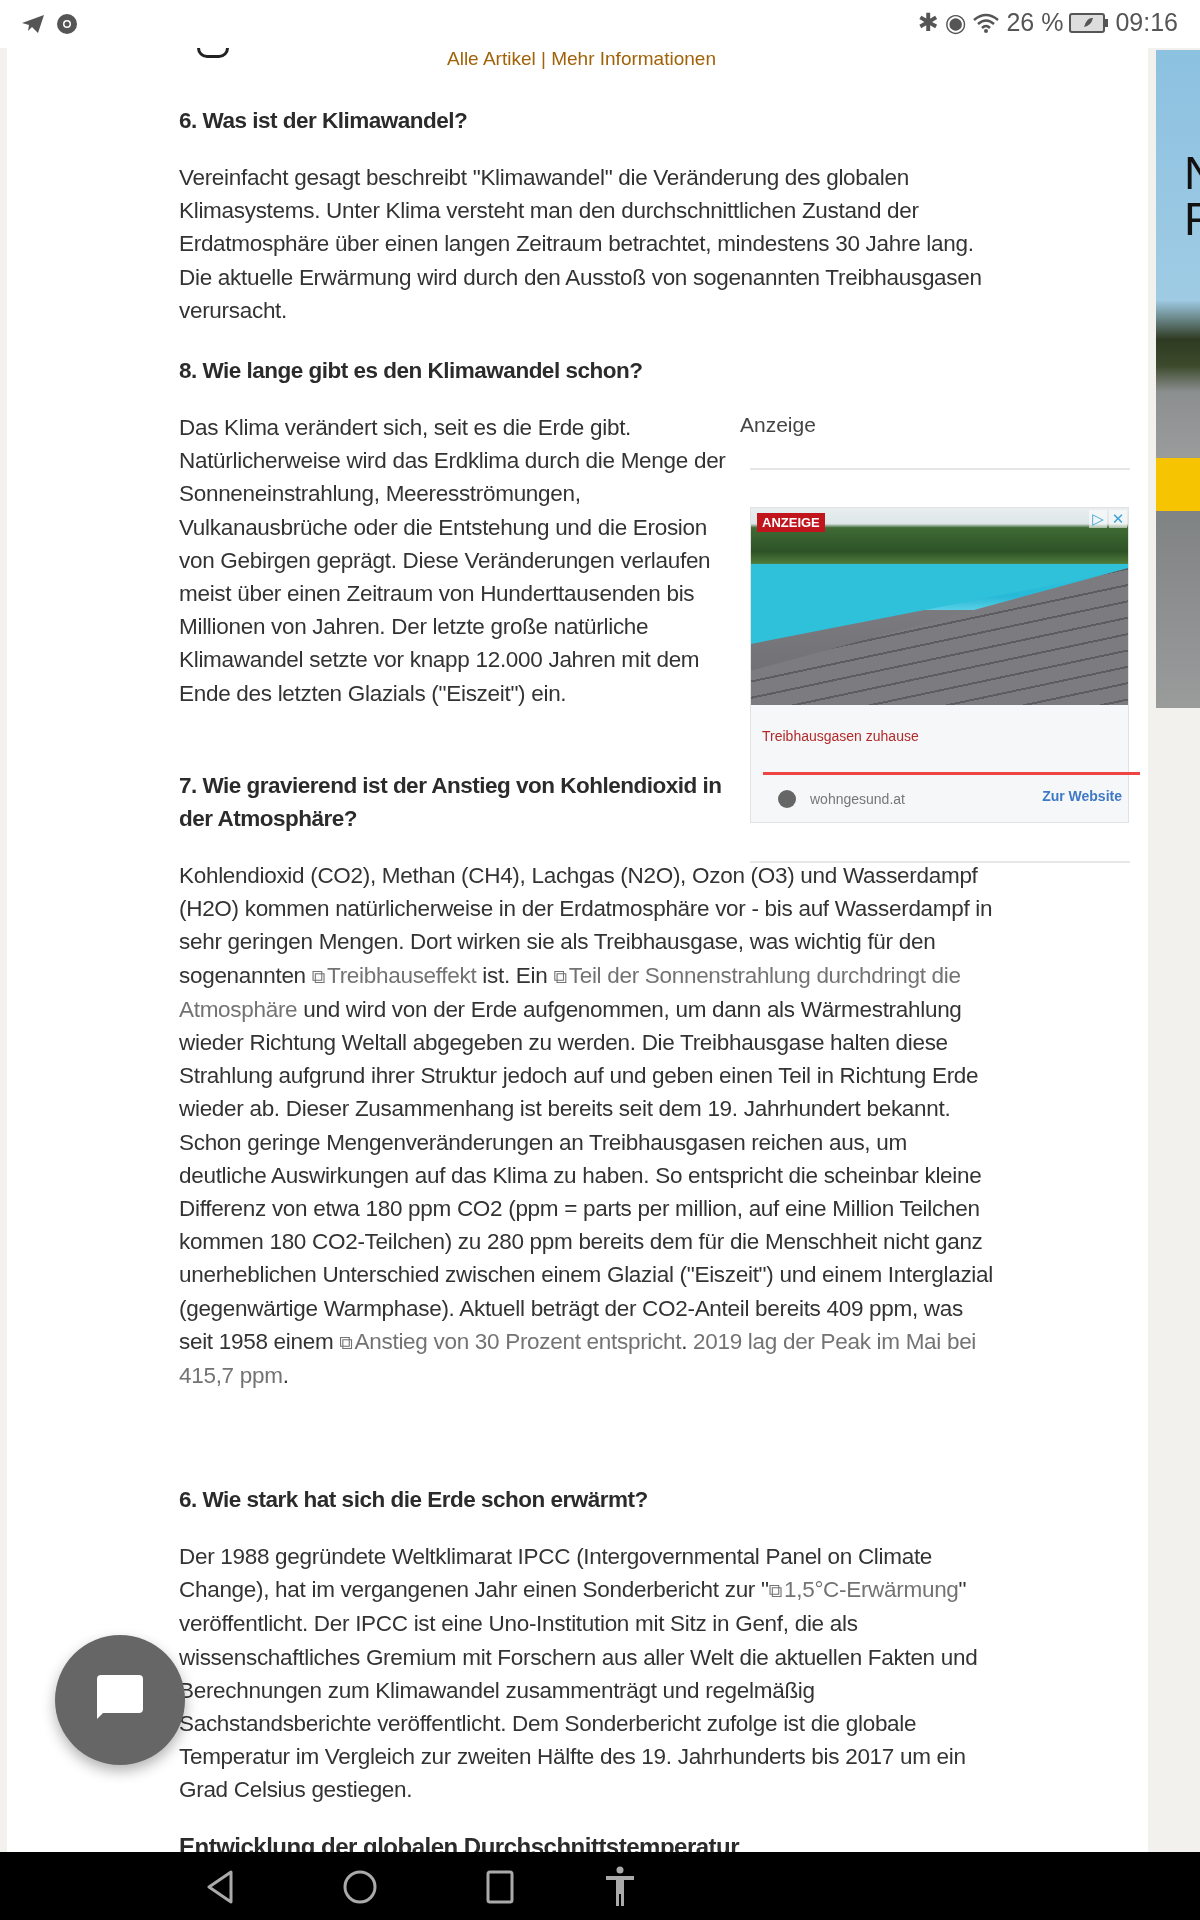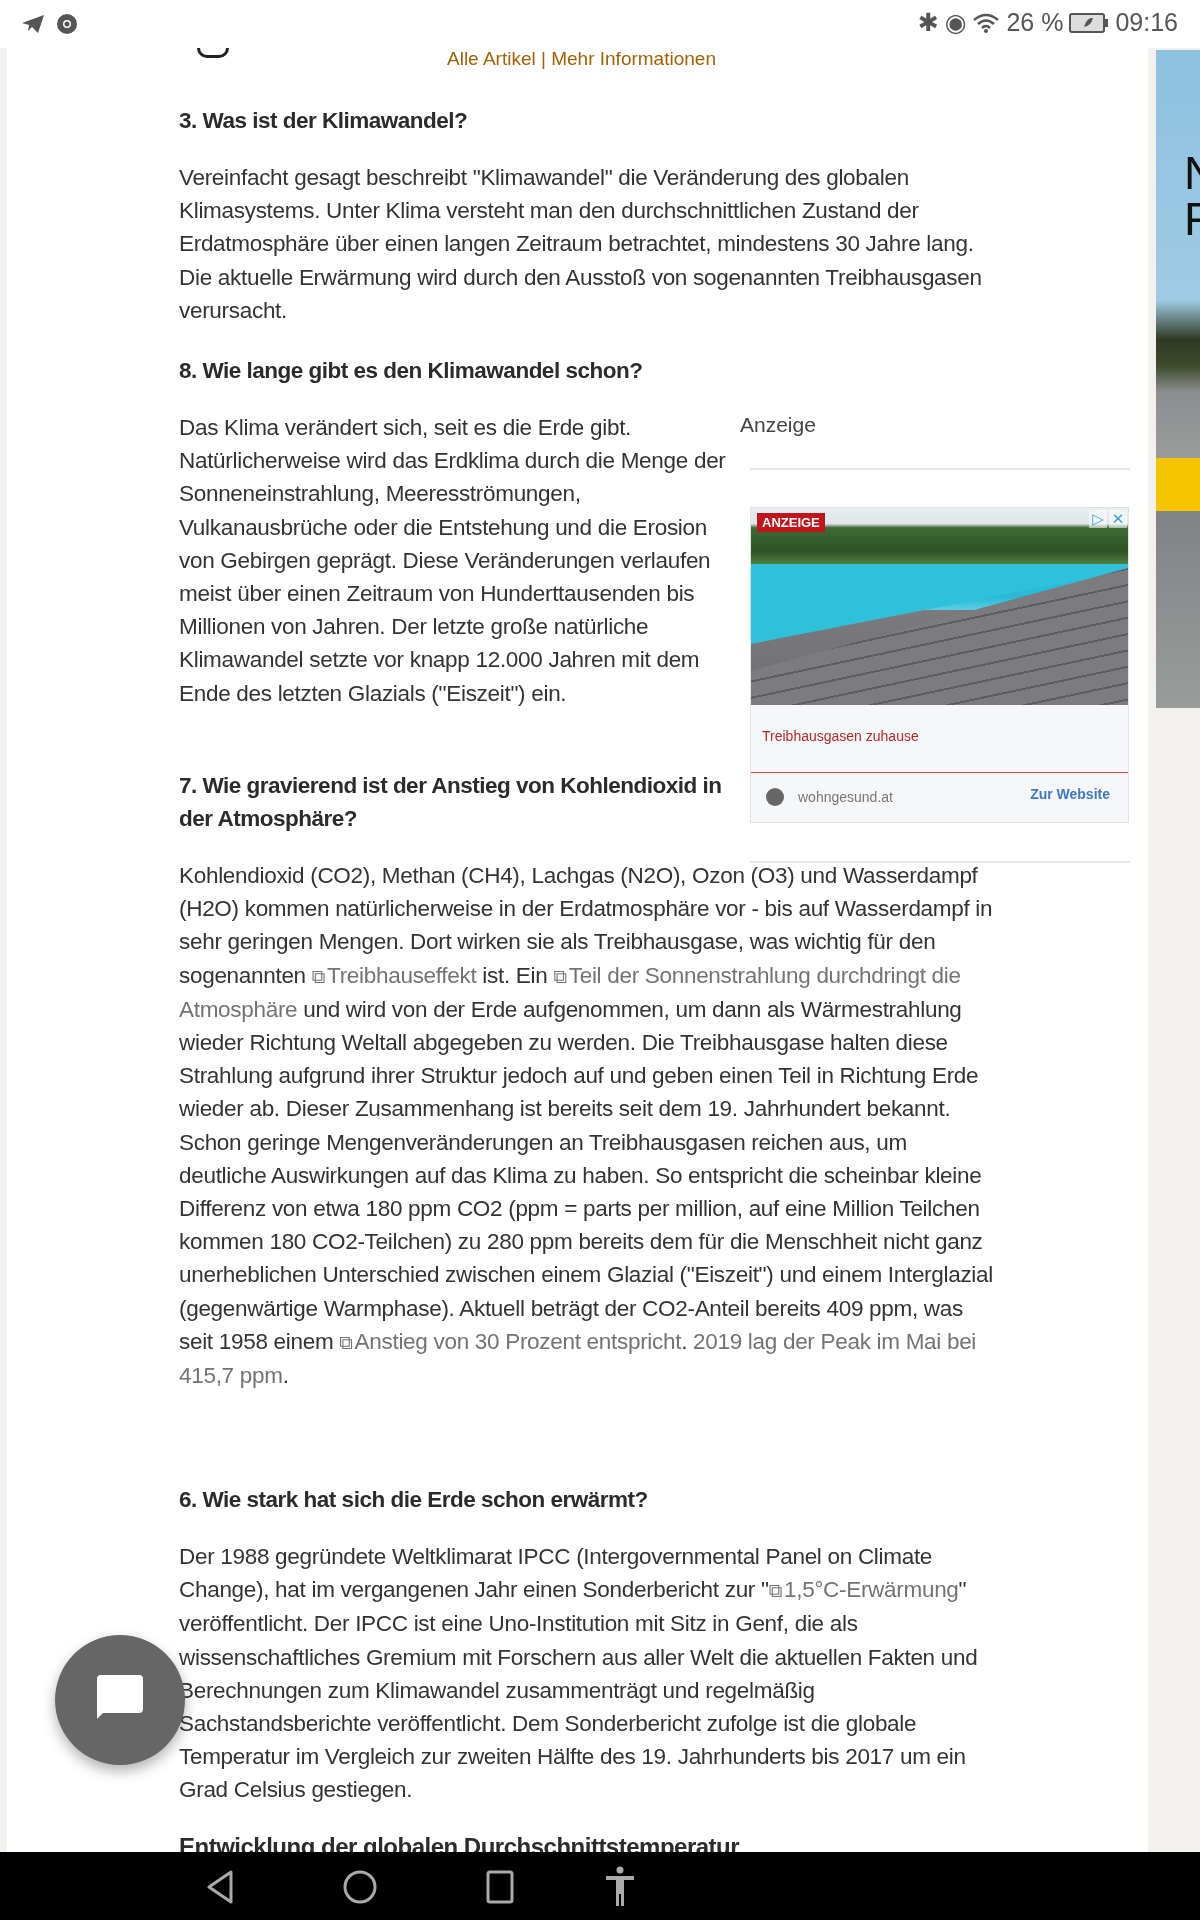--- a/index.html
+++ b/index.html
@@ -21,21 +21,21 @@
 .anz-label{position:absolute;left:733px;top:365px;font-size:21px;color:#444}
 .divider{position:absolute;left:743px;width:380px;height:2px;background:#e6e6e6}
 .adcard{position:absolute;left:743px;top:459px;width:379px;height:316px;background:#f6f7f8;border:1px solid #e2e2e2}
 .adimg{position:absolute;left:0;top:0;width:377px;height:197px;overflow:hidden;background:linear-gradient(#e9eef0 0%,#dde6e8 8%,#3f6b34 10%,#2d5227 22%,#4f7a3a 28%,#2fc4dd 30%,#27b9d7 45%,#5ad0e6 52%,#7b7a7e 52%,#6d6c70 100%)}
 .pool{position:absolute;left:0;top:56px;width:377px;height:80px;background:#2fc0da;clip-path:polygon(0 0,100% 0,100% 8%,0 100%)}
 .deck{position:absolute;left:0;top:60px;width:377px;height:137px;background:repeating-linear-gradient(168deg,#7c7b80 0 14px,#5d5c61 14px 16px);clip-path:polygon(100% 0,100% 100%,0 100%,0 75%)}
 .anz-badge{position:absolute;left:6px;top:5px;background:#c0151c;color:#fff;font-size:13px;font-weight:bold;padding:2px 5px}
 .adchoice{position:absolute;right:1px;top:2px;display:flex;gap:2px}
 .adchoice span{width:18px;height:18px;background:rgba(255,255,255,.55);color:#3ba2d6;font-size:15px;line-height:18px;text-align:center}
 .adtitle{position:absolute;left:11px;top:220px;font-size:14px;color:#b22a2a}
-.adfoot{position:absolute;left:0;top:264px;width:377px;height:36px;border-top:1px solid #ef4444}
+.adfoot{position:absolute;left:12px;top:264px;width:377px;height:36px;border-top:3px solid #ef4444}
 .globe{position:absolute;left:15px;top:15px;width:18px;height:18px;border-radius:50%;background:#666}
 .domain{position:absolute;left:47px;top:16px;font-size:14px;color:#777}
 .zur{position:absolute;right:18px;top:13px;font-size:14px;color:#3e78c6;font-weight:bold}
 .chat{position:absolute;left:55px;top:1635px;width:130px;height:130px;border-radius:50%;background:#666;box-shadow:0 6px 14px rgba(0,0,0,.3);z-index:4}
 .chat i{position:absolute;left:42px;top:40px;width:46px;height:38px;background:#fff;border-radius:4px}
 .chat b{position:absolute;left:42px;top:74px;width:0;height:0;border-left:10px solid #fff;border-bottom:10px solid transparent}
 .navbar{position:absolute;left:0;top:1852px;width:1200px;height:68px;background:#000;z-index:6}
 .nv{position:absolute;top:18px}
 </style>
 </head>
@@ -73,21 +73,21 @@
 
 <div class="page">
   <div class="content">
     <div class="logo-frag"></div>
     <div class="toplinks">
       <a>Alle Artikel</a>
       <span>|</span>
       <a>Mehr Informationen</a>
     </div>
 
-    <div class="art h" style="top:56px">3. Was ist der Klimawandel?</div>
+    <div class="art h" style="top:56px">6. Was ist der Klimawandel?</div>
     <div class="art" style="top:113px">Vereinfacht gesagt beschreibt "Klimawandel" die Veränderung des globalen Klimasystems. Unter Klima versteht man den durchschnittlichen Zustand der Erdatmosphäre über einen langen Zeitraum betrachtet, mindestens 30 Jahre lang. Die aktuelle Erwärmung wird durch den Ausstoß von sogenannten Treibhausgasen verursacht.</div>
     <div class="art h" style="top:306px">8. Wie lange gibt es den Klimawandel schon?</div>
     <div class="art" style="top:363px;width:560px">Das Klima verändert sich, seit es die Erde gibt. Natürlicherweise wird das Erdklima durch die Menge der Sonneneinstrahlung, Meeresströmungen, Vulkanausbrüche oder die Entstehung und die Erosion von Gebirgen geprägt. Diese Veränderungen verlaufen meist über einen Zeitraum von Hunderttausenden bis Millionen von Jahren. Der letzte große natürliche Klimawandel setzte vor knapp 12.000 Jahren mit dem Ende des letzten Glazials ("Eiszeit") ein.</div>
     <div class="art h" style="top:721px;width:560px">7. Wie gravierend ist der Anstieg von Kohlendioxid in der Atmosphäre?</div>
     <div class="art" style="top:811px">
       <span style="display:inline">Kohlendioxid (CO2), Methan (CH4), Lachgas (N2O), Ozon (O3) und Wasserdampf (H2O) kommen natürlicherweise in der Erdatmosphäre vor - bis auf Wasserdampf in sehr geringen Mengen. Dort wirken sie als Treibhausgase, was wichtig für den sogenannten </span><a class="lnk"><span class="ext">⧉</span><span>Treibhauseffekt</span></a><span> ist. Ein </span><a class="lnk"><span class="ext">⧉</span><span>Teil der Sonnenstrahlung durchdringt die Atmosphäre</span></a><span> und wird von der Erde aufgenommen, um dann als Wärmestrahlung wieder Richtung Weltall abgegeben zu werden. Die Treibhausgase halten diese Strahlung aufgrund ihrer Struktur jedoch auf und geben einen Teil in Richtung Erde wieder ab. Dieser Zusammenhang ist bereits seit dem 19. Jahrhundert bekannt. Schon geringe Mengenveränderungen an Treibhausgasen reichen aus, um deutliche Auswirkungen auf das Klima zu haben. So entspricht die scheinbar kleine Differenz von etwa 180 ppm CO2 (ppm = parts per million, auf eine Million Teilchen kommen 180 CO2-Teilchen) zu 280 ppm bereits dem für die Menschheit nicht ganz unerheblichen Unterschied zwischen einem Glazial ("Eiszeit") und einem Interglazial (gegenwärtige Warmphase). Aktuell beträgt der CO2-Anteil bereits 409 ppm, was seit 1958 einem </span><a class="lnk"><span class="ext">⧉</span><span>Anstieg von 30 Prozent entspricht</span></a><span>. </span><a class="lnk">2019 lag der Peak im Mai bei 415,7 ppm</a><span>.</span>
     </div>
     <div class="art h" style="top:1435px">6. Wie stark hat sich die Erde schon erwärmt?</div>
     <div class="art" style="top:1492px">
       <span>Der 1988 gegründete Weltklimarat IPCC (Intergovernmental Panel on Climate Change), hat im vergangenen Jahr einen Sonderbericht zur "</span><a class="lnk"><span class="ext">⧉</span><span>1,5°C-Erwärmung</span></a><span>" veröffentlicht. Der IPCC ist eine Uno-Institution mit Sitz in Genf, die als wissenschaftliches Gremium mit Forschern aus aller Welt die aktuellen Fakten und Berechnungen zum Klimawandel zusammenträgt und regelmäßig Sachstandsberichte veröffentlicht. Dem Sonderbericht zufolge ist die globale Temperatur im Vergleich zur zweiten Hälfte des 19. Jahrhunderts bis 2017 um ein Grad Celsius gestiegen.</span>

